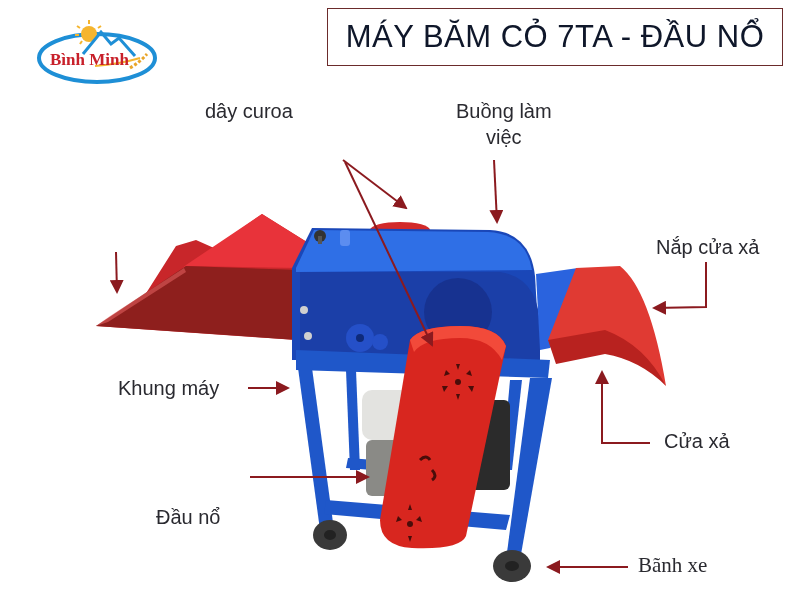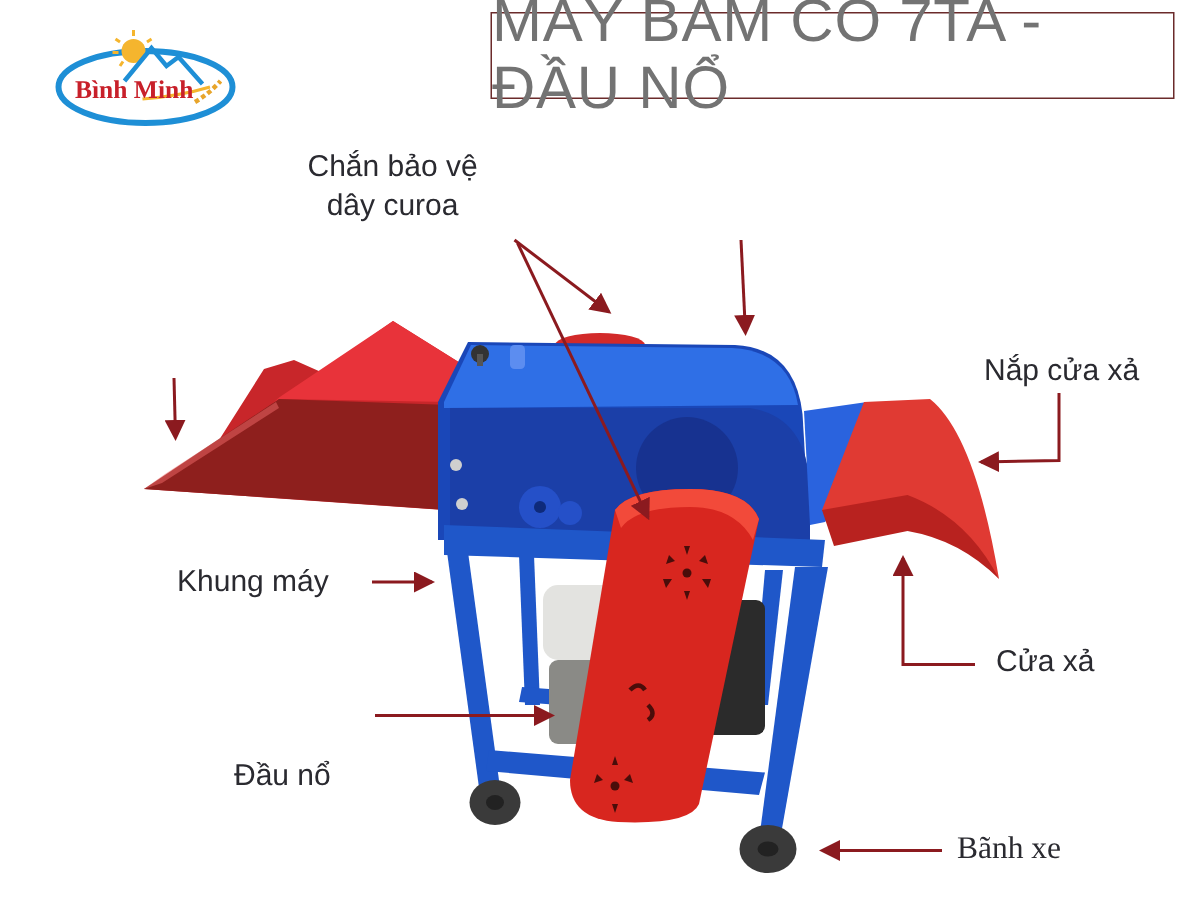--- a/index.html
+++ b/index.html
@@ -1,21 +1,21 @@
 <!DOCTYPE html>
 <html><head>
 <meta charset="utf-8">
 <style>
   html, body { margin:0; padding:0; background:#ffffff; }
   body { width:800px; height:600px; position:relative; overflow:hidden; font-family:"Liberation Sans", sans-serif; }
   .title-box {
     position:absolute; left:327px; top:8px; width:456px; height:58px;
     border:1.5px solid #6b2b2b; box-sizing:border-box;
     display:flex; align-items:center; justify-content:center;
-    font-size:40px; color:#737373; letter-spacing:0.5px; background:#fff;
+    font-size:31px; color:#0f172a; letter-spacing:0.5px; background:#fff;
   }
   .label { position:absolute; font-size:20px; color:#2a2a30; text-align:center; line-height:26px; white-space:nowrap; }
   .label.serif { font-family:"Liberation Serif", serif; font-size:21px; }
   svg.scene { position:absolute; left:0; top:0; }
   .logo { position:absolute; left:35px; top:18px; width:125px; height:70px; }
   .logo-text { position:absolute; left:50px; top:50px; font-family:"Liberation Serif", serif; font-weight:bold; font-size:17px; color:#c8202a; white-space:nowrap; }
 </style>
 </head>
 <body>
 
@@ -135,22 +135,23 @@
     <polyline points="602,376 602,443 650,443"></polyline>
     <line x1="602" y1="380" x2="602" y2="372" marker-end="url(#ah)"></line>
     <line x1="250" y1="477" x2="368" y2="477" marker-end="url(#ah)"></line>
     <line x1="628" y1="567" x2="548" y2="567" marker-end="url(#ah)"></line>
   </g>
 </svg>
 
 <div class="label" style="left:32px; top:184px;">
 </div>
 <div class="label" style="left:205px; top:98px;">
-  <div>Chắn bảo vệ</div>
   <div>dây curoa</div>
 </div>
 <div class="label" style="left:456px; top:98px;">
+  <div>Buồng làm</div>
+  <div>việc</div>
 </div>
 <div class="label" style="left:656px; top:234px;">Nắp cửa xả</div>
 <div class="label" style="left:118px; top:375px;text-align:right;">Khung máy</div>
 <div class="label" style="left:664px; top:428px;">Cửa xả</div>
 <div class="label" style="left:156px; top:468px;margin-top:36px;">Đầu nổ</div>
 <div class="label serif" style="left:638px; top:552px;text-align:right;">Bãnh xe</div>
 
 </body></html>

